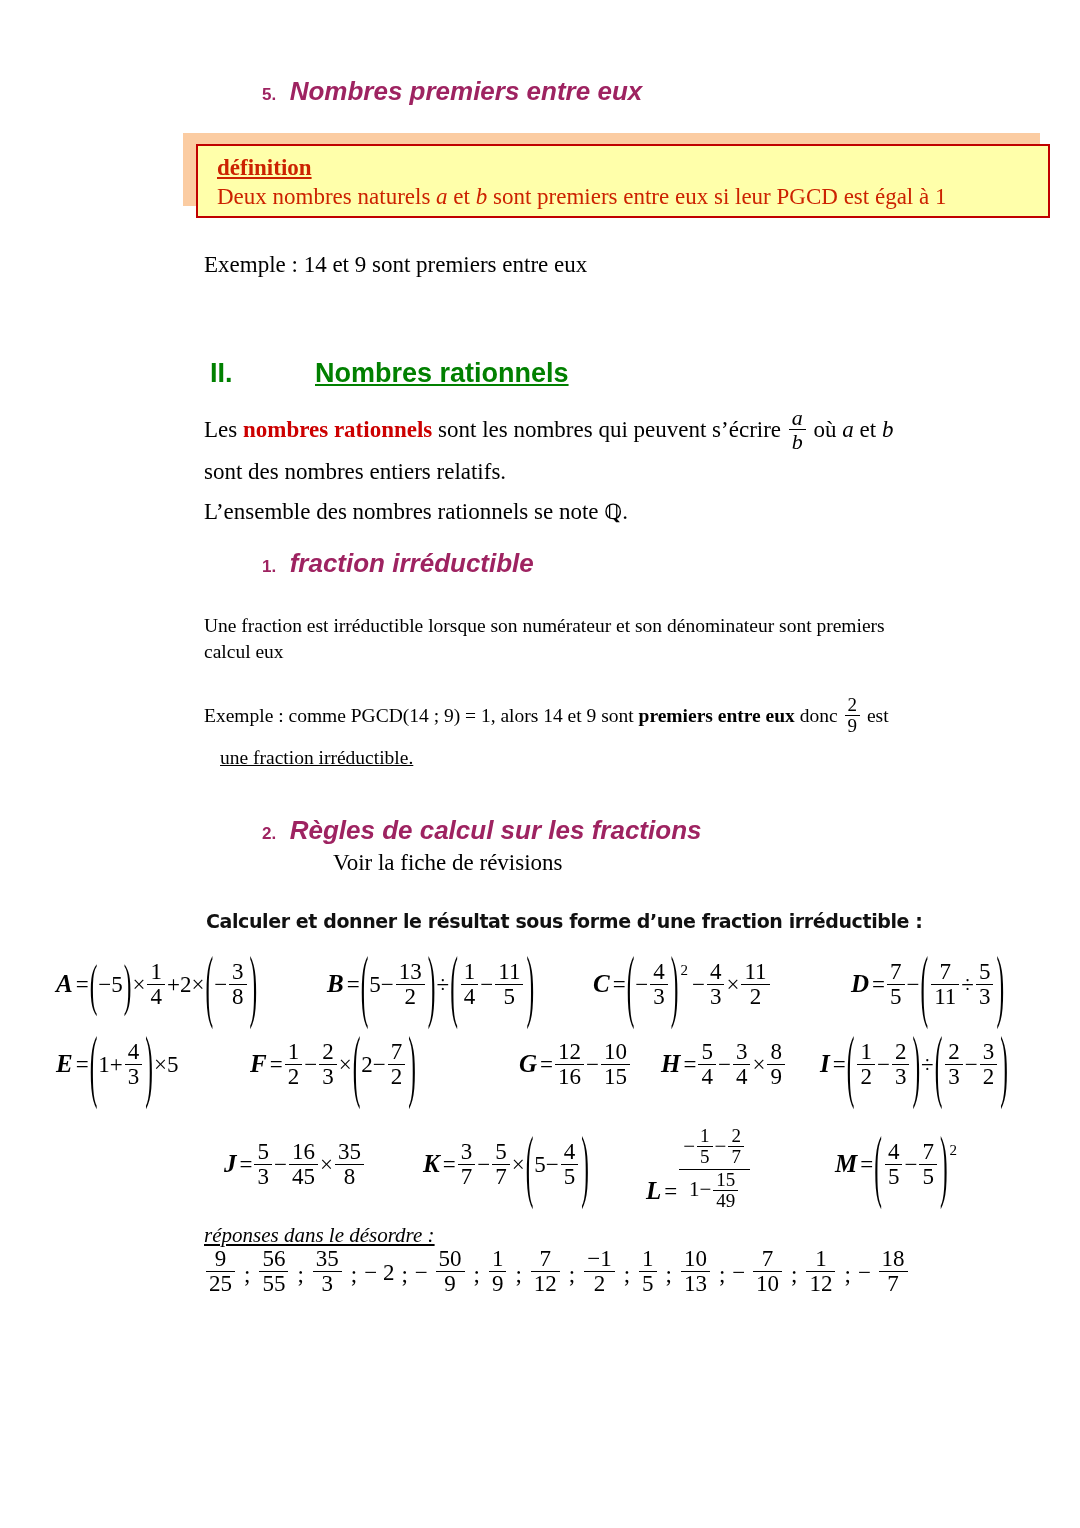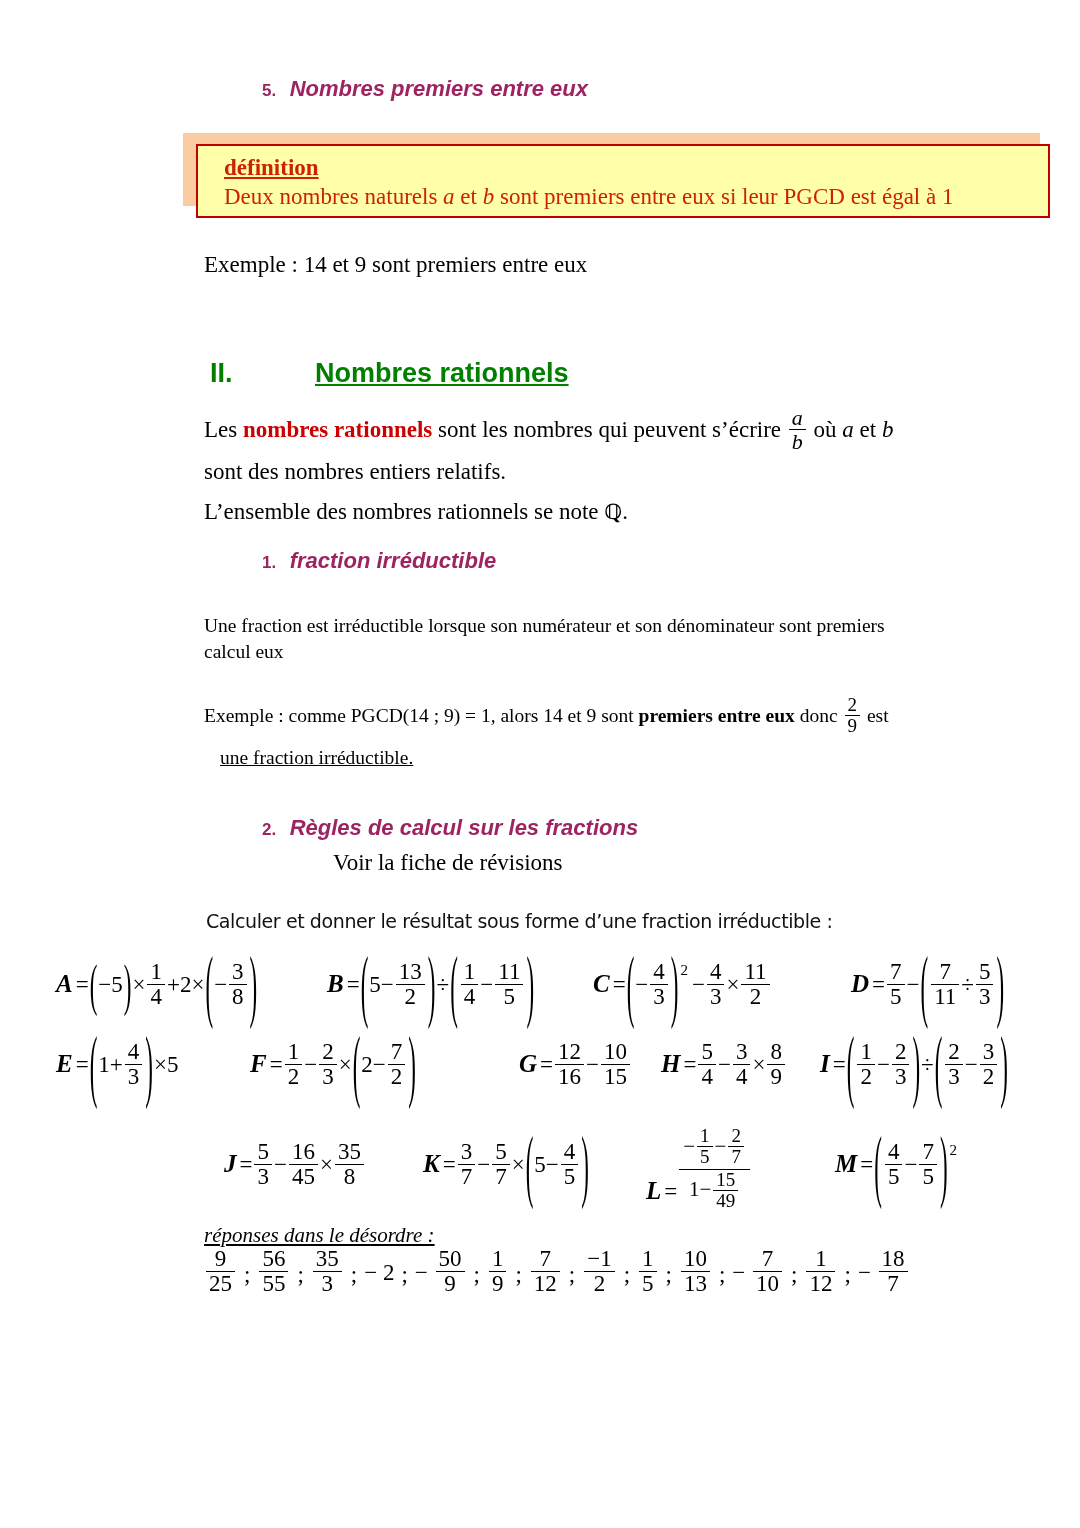--- a/index.html
+++ b/index.html
@@ -25,21 +25,21 @@
     font-weight: bold;
     font-style: italic;
     color: #9e2361;
   }
   .sub-head .num {
     font-size: 17px;
     font-style: normal;
     letter-spacing: 0;
   }
   .sub-head .txt {
-    font-size: 22px;
+    font-size: 26px;
   }
 
   
   .sec-head {
     font-family: "Liberation Sans", sans-serif;
     font-weight: bold;
     color: #018000;
     font-size: 27px;
   }
   .sec-head .sec-num { display: inline-block; width: 105px; }
@@ -50,21 +50,21 @@
     background: #fbcca2;
     border: 0;
   }
   #def-box {
     background: #ffffaa;
     border: 2px solid #c00000;
     box-sizing: border-box;
     color: #cc2200;
     font-size: 23px;
     line-height: 1.22;
-    padding: 8px 14px 10px 26px;
+    padding: 8px 14px 10px 19px;
   }
   #def-box .def-title {
     font-weight: bold;
     text-decoration: underline;
     display: block;
     margin-bottom: 1px;
   }
   #def-box .def-body i { font-family: "Liberation Serif", serif; font-style: italic; }
 
   .body-text { font-size: 23px; line-height: 1.0; }
@@ -72,20 +72,21 @@
   .red-bold { color: #cc0000; font-weight: bold; }
   .bold { font-weight: bold; }
   .ital { font-style: italic; }
 
   
   .instruction {
     font-family: "DejaVu Sans", sans-serif;
     font-size: 19px;
     letter-spacing: -0.4px;
     color: #111;
+    font-weight: bold;
   }
 
   
   .frac {
     display: inline-block;
     vertical-align: middle;
     text-align: center;
     line-height: 1.05;
     margin: 0 2px;
     position: relative;

